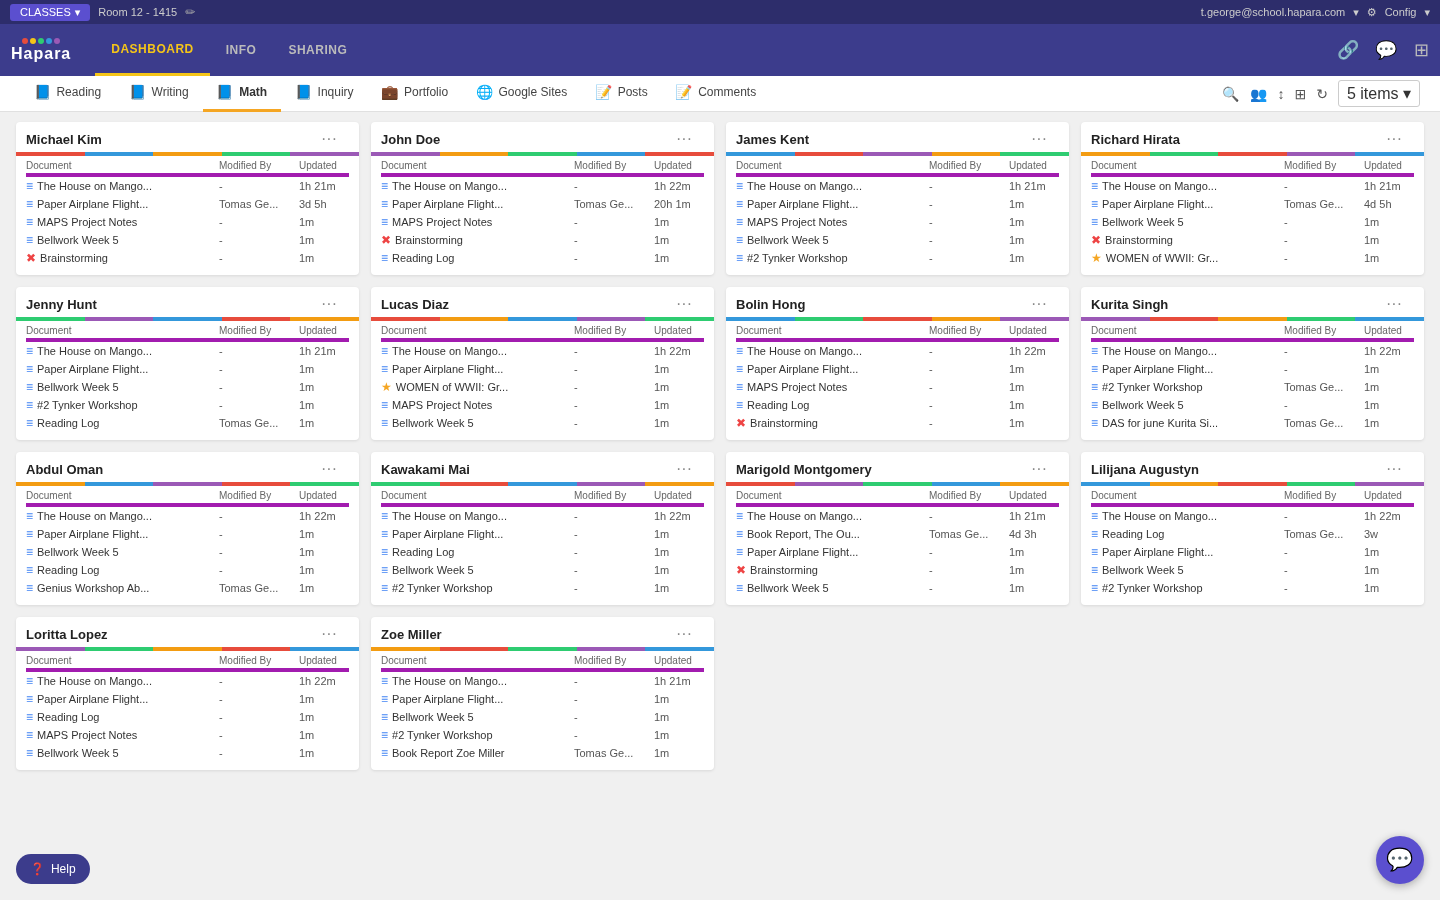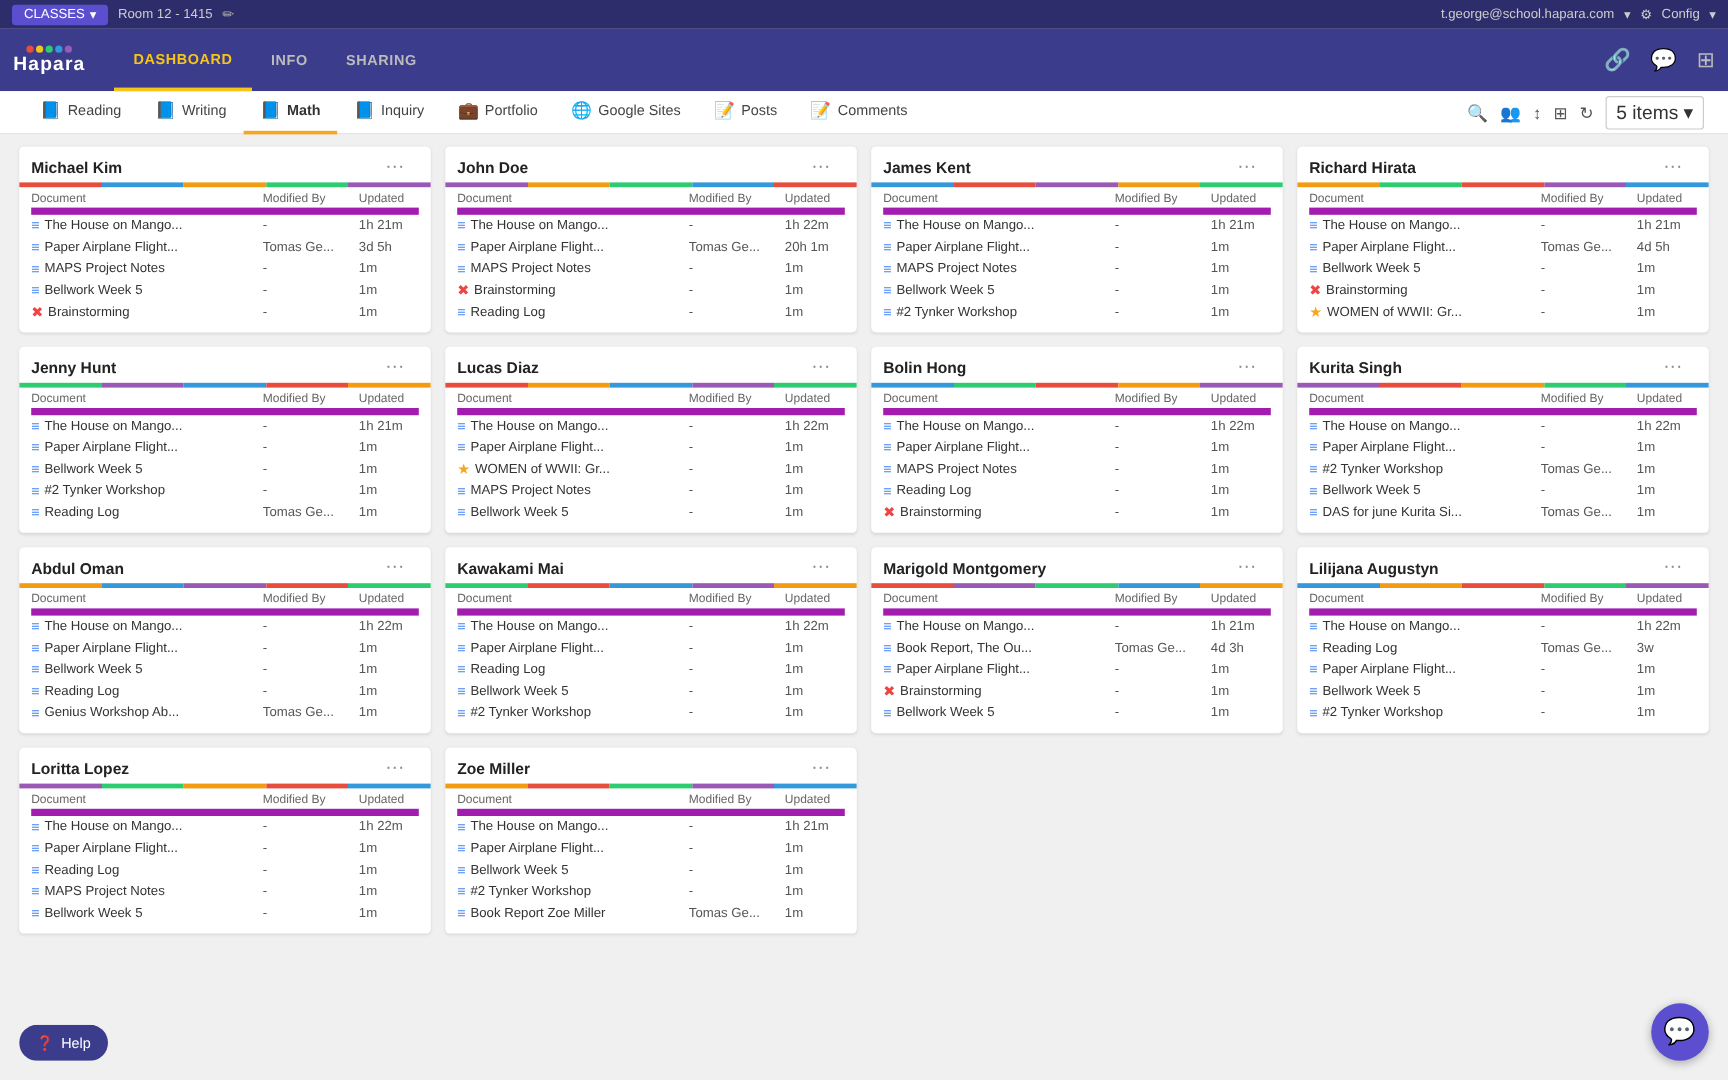--- a/index.html
+++ b/index.html
@@ -128,21 +128,21 @@
     .color-bar {
       height: 4px;
       display: flex;
     }
     .color-seg { flex: 1; }
     .card-table { width: 100%; padding: 0 10px 8px 10px; }
     .card-table-header {
       display: grid;
       grid-template-columns: 1fr 80px 50px;
       padding: 4px 0 2px 0;
-      border-bottom: 6px solid #a21caf;
+      border-bottom: 4px solid #a21caf;
     }
     .col-label { font-size: 10px; color: #666; }
     .doc-row {
       display: grid;
       grid-template-columns: 1fr 80px 50px;
       align-items: center;
       padding: 2px 0;
       font-size: 11px;
     }
     .doc-name { display: flex; align-items: center; gap: 4px; color: #333; overflow: hidden; white-space: nowrap; text-overflow: ellipsis; }

